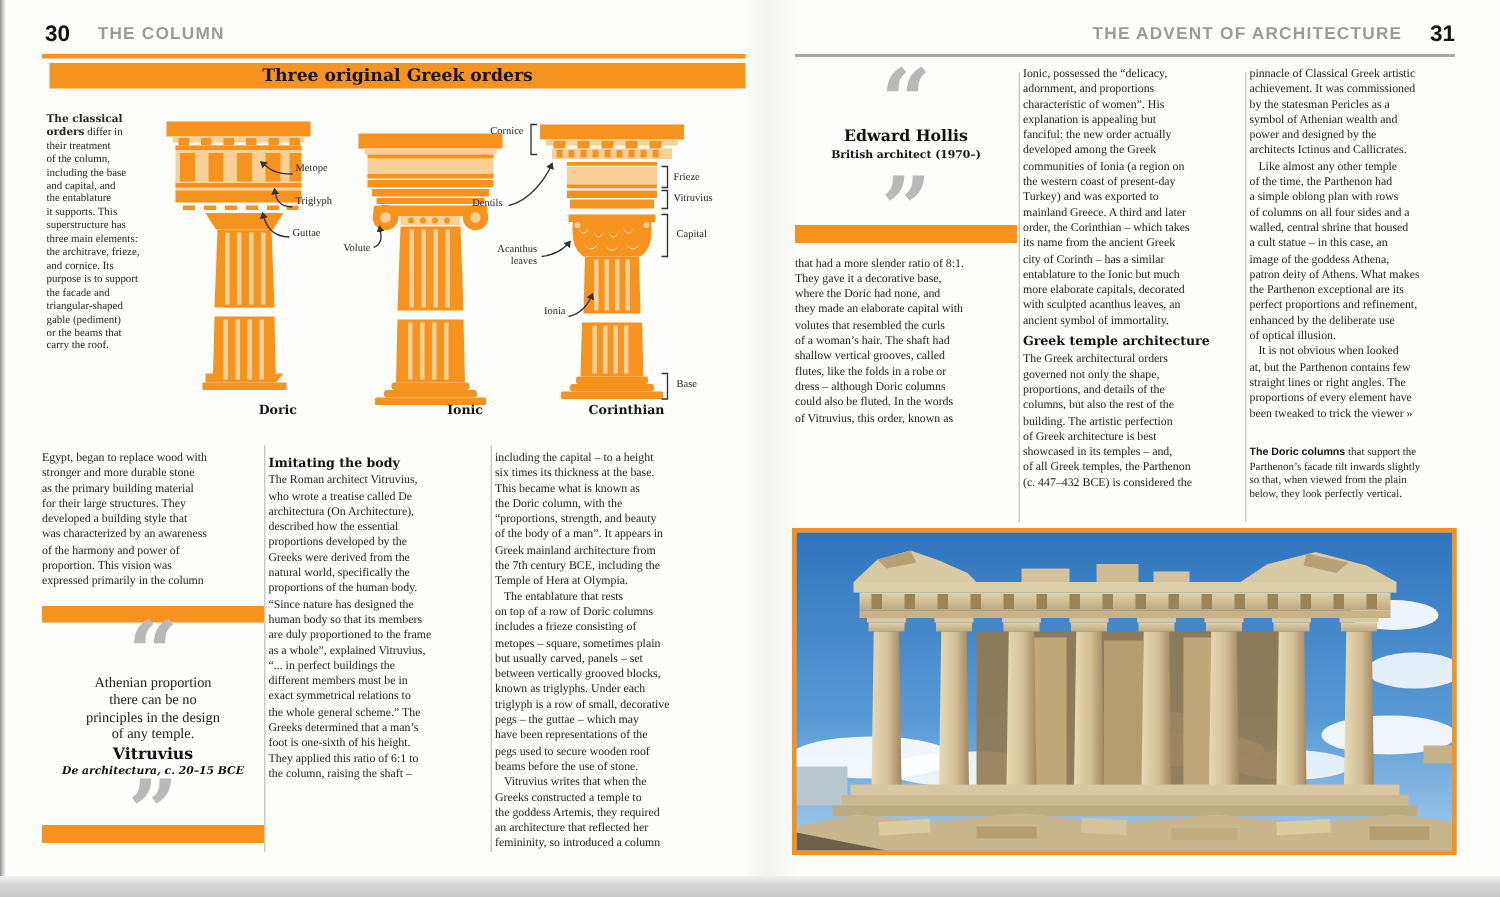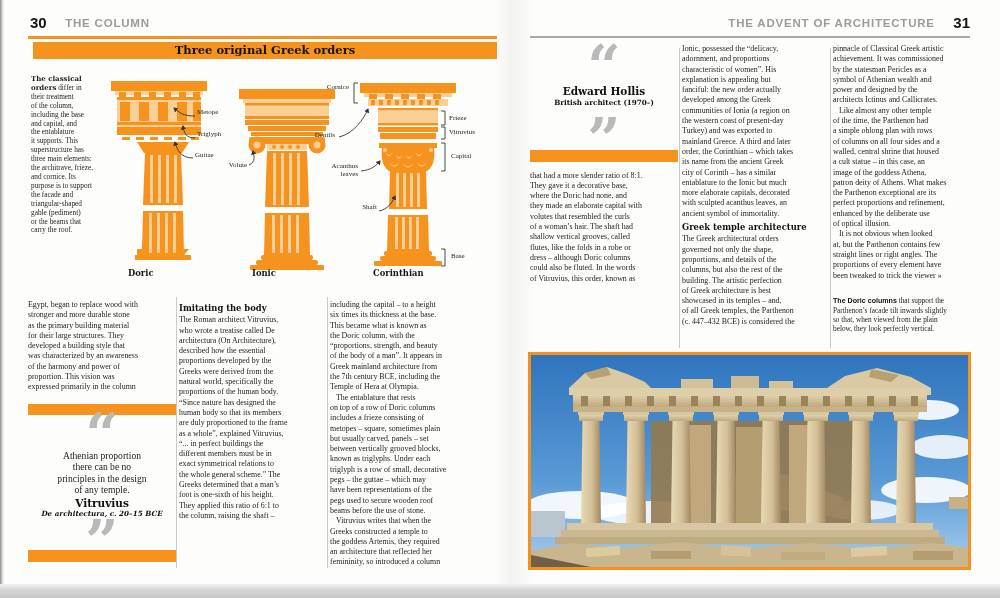--- a/index.html
+++ b/index.html
@@ -25,21 +25,21 @@
   
   .panel{position:absolute;left:33px;top:42px;width:464px;height:248px;}
   .panel-title{height:17px;background:#F6921E;text-align:center;
                font-family:"DejaVu Serif",serif;font-weight:bold;font-size:11.5px;
                line-height:17px;color:#151515;}
   .intro{position:absolute;left:-2px;top:33px;width:84px;font-size:7.3px;line-height:8.9px;
          white-space:pre-wrap;color:#242424;}
   .intro b{font-family:"DejaVu Serif",serif;font-size:7px;}
   .diagram-svg{position:absolute;left:0;top:17px;}
   .dlabel{position:absolute;font-size:7px;line-height:7.6px;color:#242424;white-space:pre-line;}
-  .order-name{position:absolute;width:70px;transform:translateX(-50%);text-align:left;
+  .order-name{position:absolute;width:70px;transform:translateX(-50%);text-align:right;
               font-family:"DejaVu Serif",serif;font-weight:bold;font-size:8.4px;color:#151515;}
   
   .bodycol{position:absolute;width:148px;font-size:7.9px;line-height:10.3px;color:#1c1c1c;}
   .bodycol.narrow{width:145px;}
   .para{white-space:pre-wrap;}
   .subhead{font-family:"DejaVu Serif",serif;font-weight:bold;font-size:8.4px;color:#111;
            margin:3px 0 2px 0;}
   .vrule{position:absolute;width:1px;background:#c9c9c9;}
   .obar{height:11px;background:#F6921E;}
   
@@ -266,21 +266,21 @@
     <span class="dlabel" style="left:164px;top:89px;">Triglyph</span>
     <span class="dlabel" style="left:162px;top:110px;">Guttae</span>
     <span class="dlabel" style="left:178px;width:36px;top:120px;text-align:right;">Volute</span>
     <span class="dlabel" style="left:270px;width:46px;top:42px;text-align:right;">Cornice</span>
     <span class="dlabel" style="left:262px;width:40px;top:90px;text-align:right;">Dentils</span>
     <span class="dlabel" style="left:416px;top:73px;">Frieze</span>
     <span class="dlabel" style="left:416px;top:87px;">Vitruvius</span>
     <span class="dlabel" style="left:418px;top:111px;">Capital</span>
     <span class="dlabel" style="left:285px;width:40px;top:121px;text-align:right;">Acanthus
 leaves</span>
-    <span class="dlabel" style="left:310px;width:34px;top:162px;text-align:right;">Shaft</span>
+    <span class="dlabel" style="left:310px;width:34px;top:162px;text-align:right;">Ionia</span>
     <span class="dlabel" style="left:418px;top:211px;">Base</span>
 
     <span class="order-name" style="left:130px;top:226px;">Doric</span>
     <span class="order-name" style="left:254px;top:226px;">Ionic</span>
     <span class="order-name" style="left:375px;top:226px;">Corinthian</span>
   </section>
 
   <div class="bodycol" style="left:28px;top:300px;">
     <div class="para">Egypt, began to replace wood with
 stronger and more durable stone

